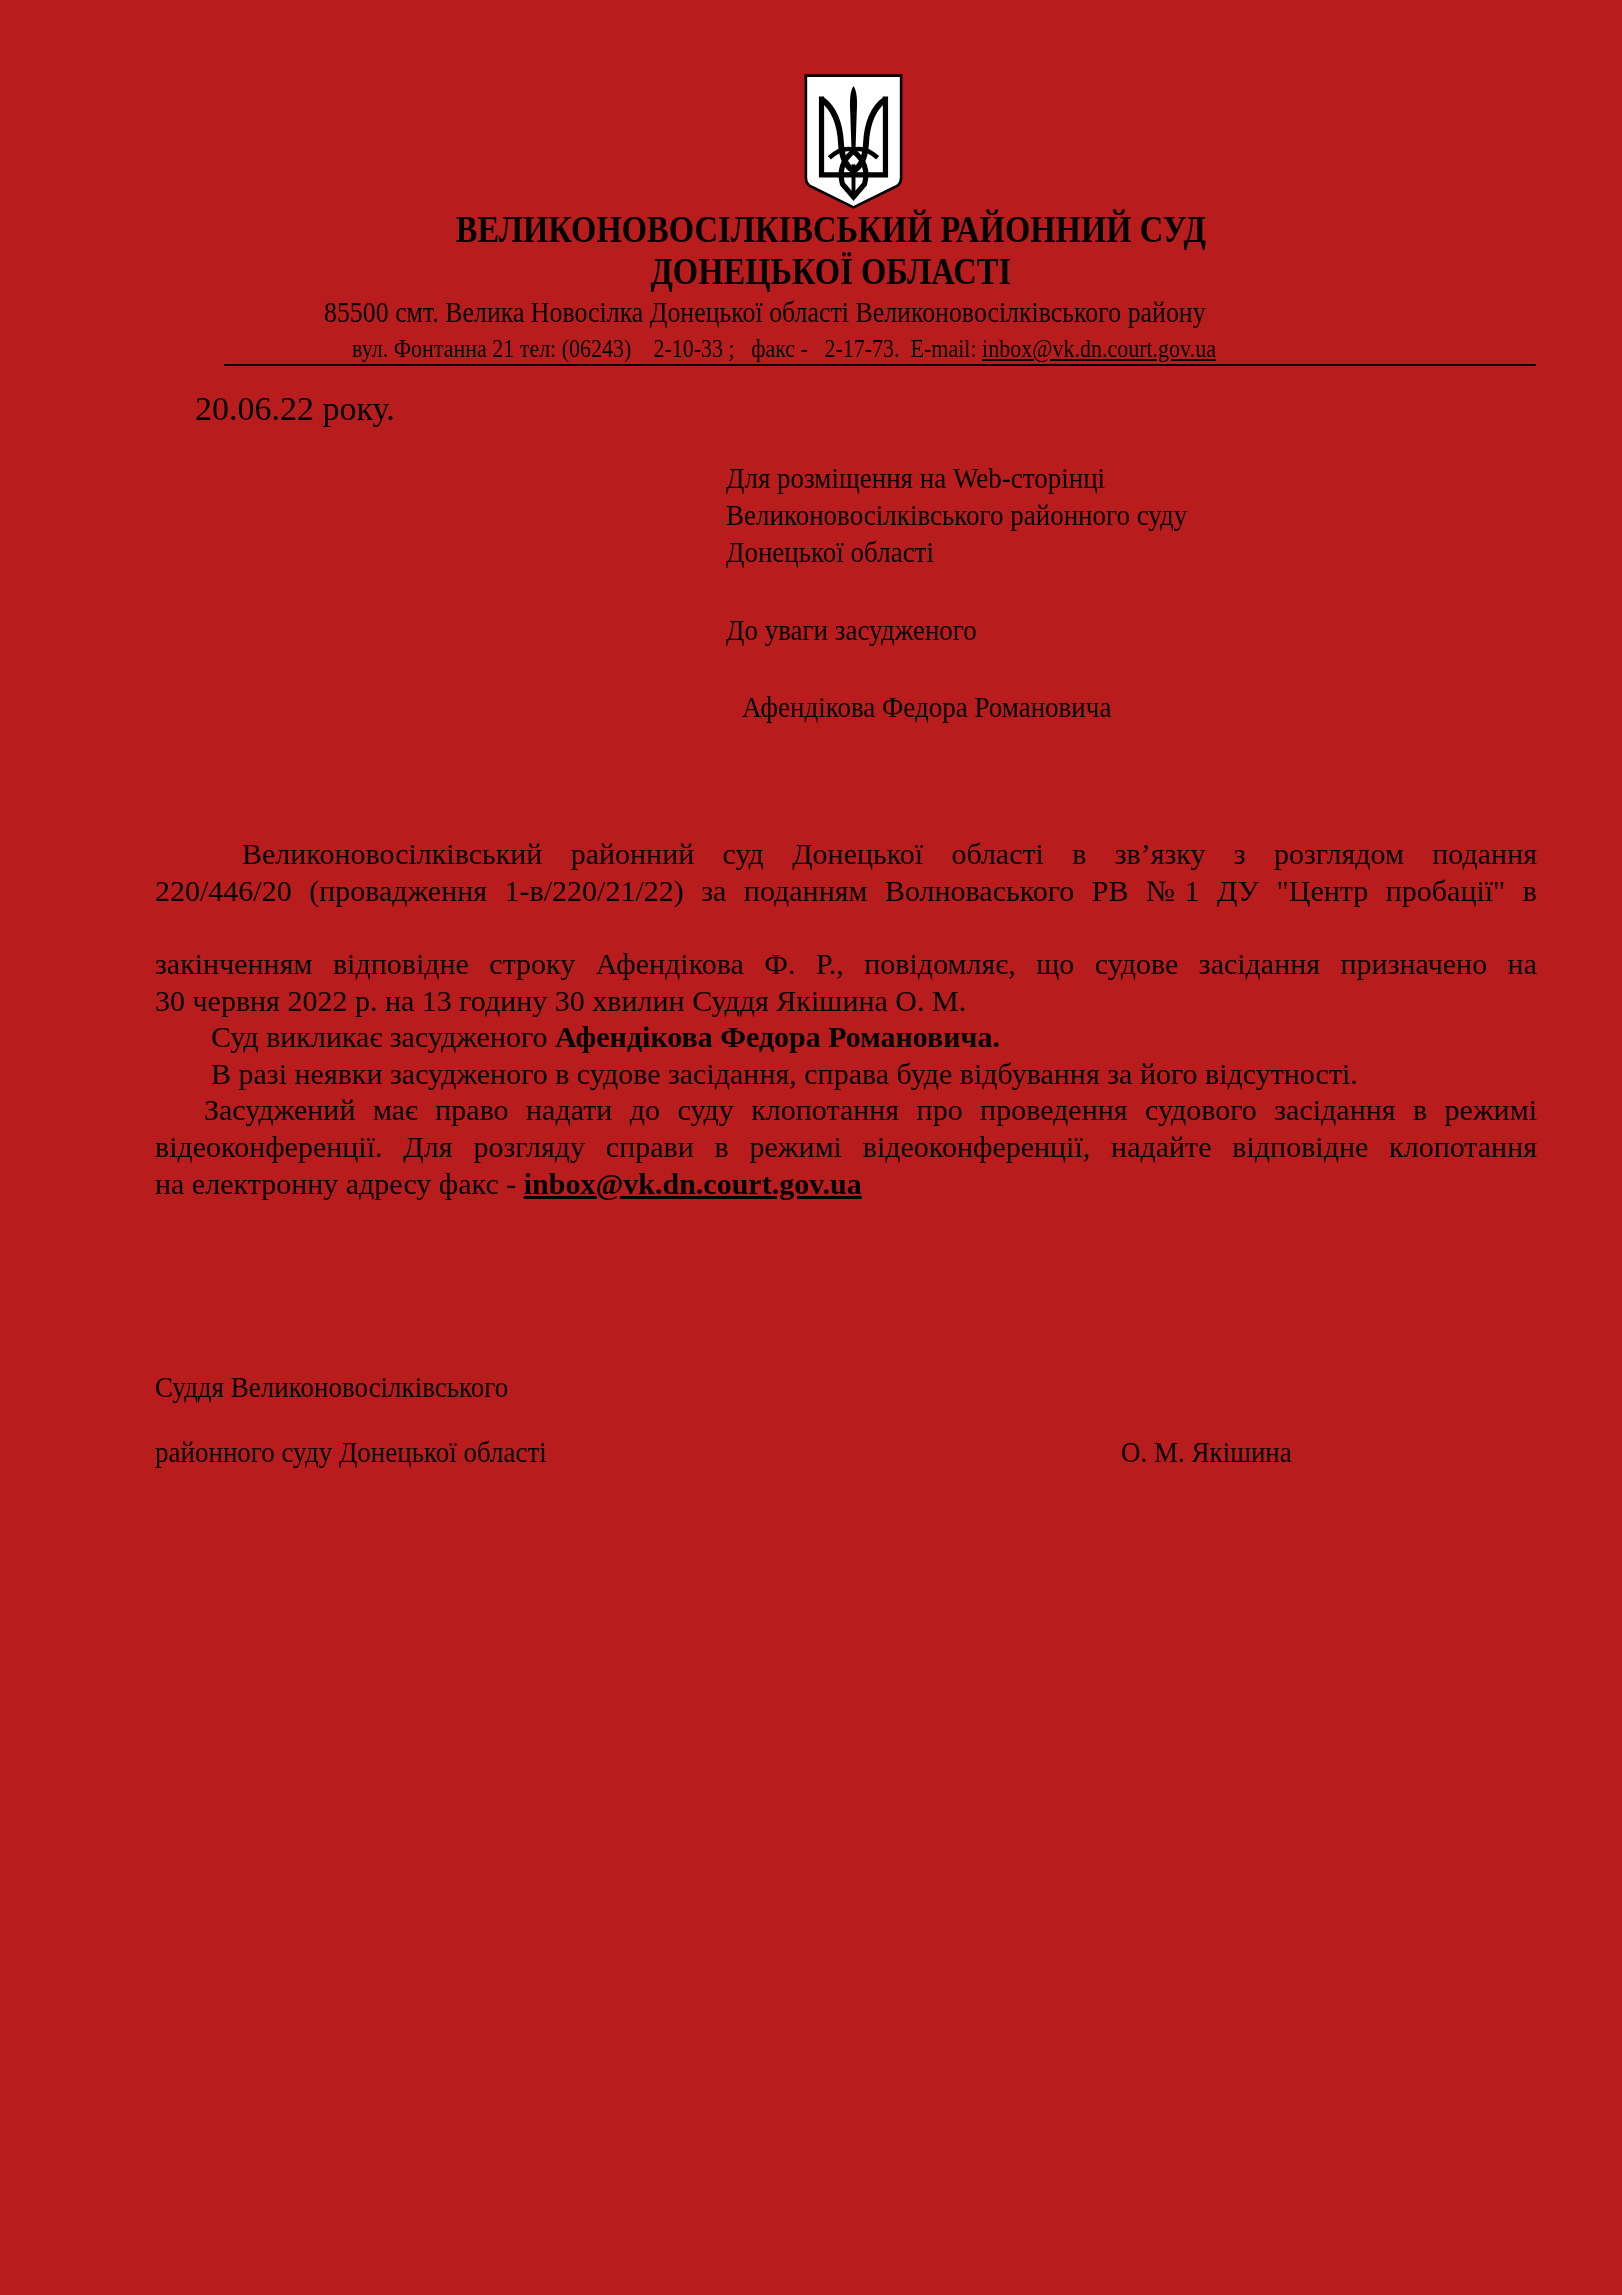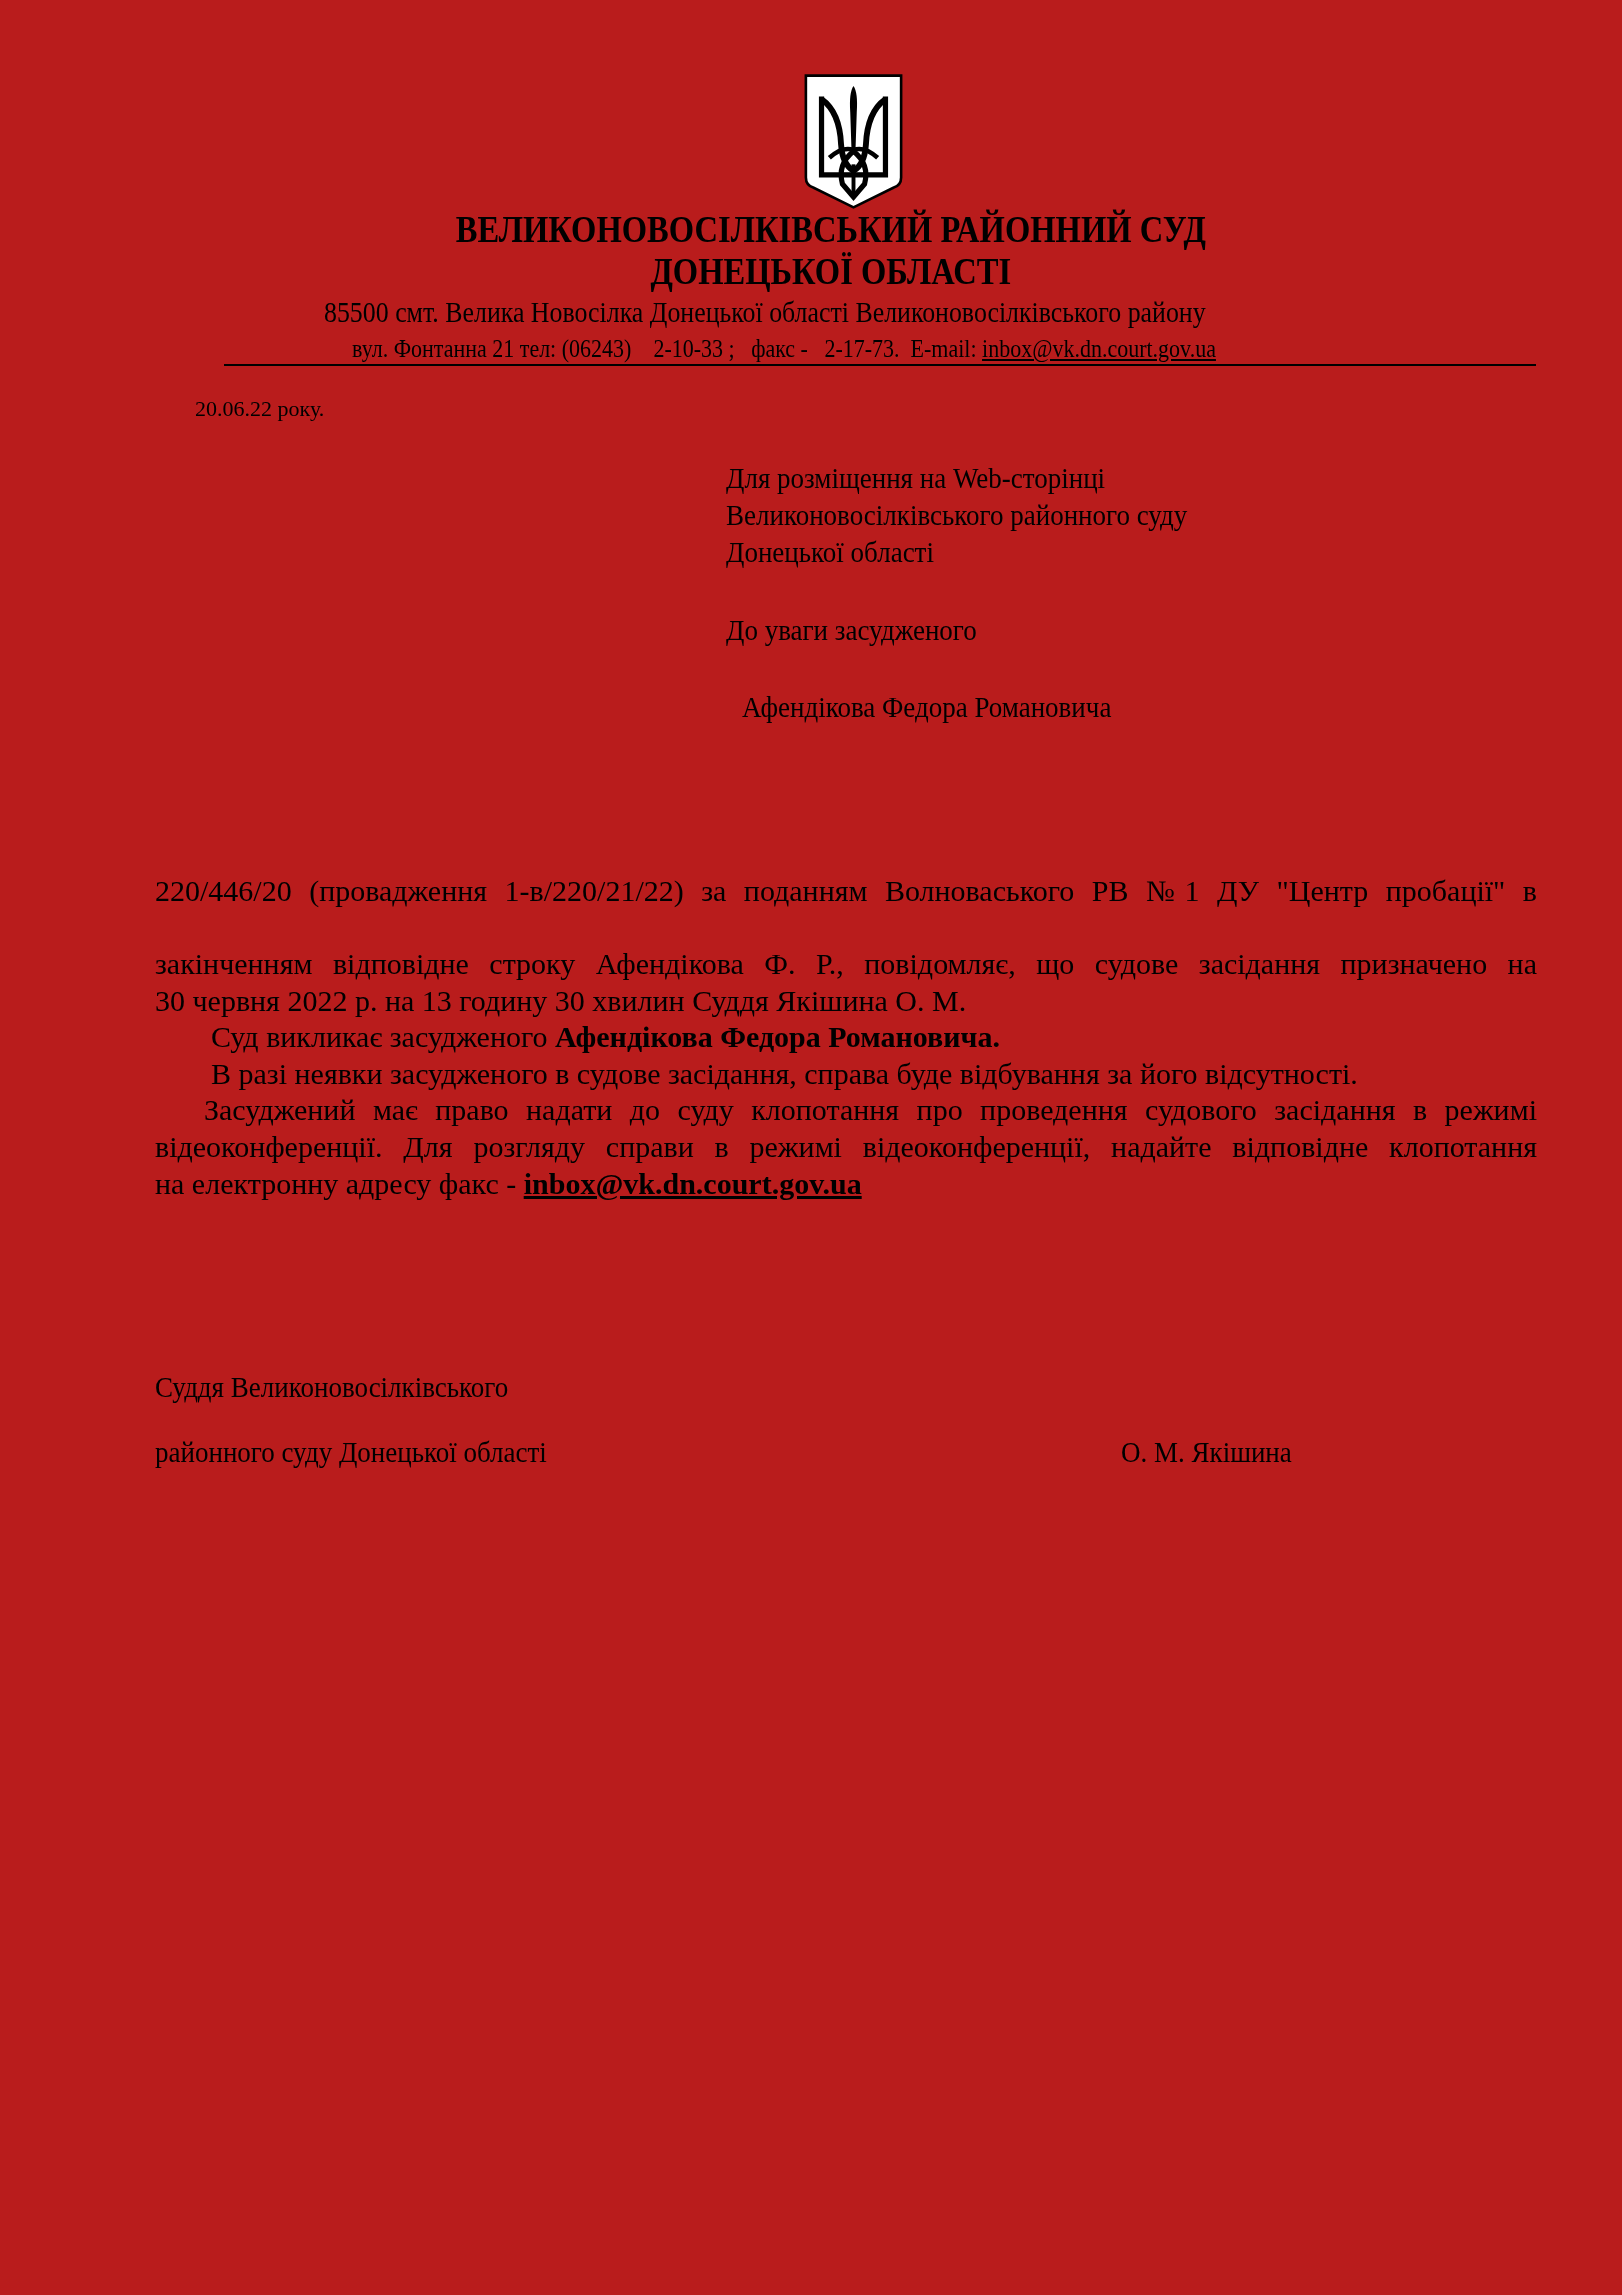--- a/index.html
+++ b/index.html
@@ -54,21 +54,21 @@
   .header-rule {
     position: absolute;
     left: 224px; top: 364px;
     width: 1312px; height: 2px;
     background: #000;
   }
 
   .date {
     position: absolute;
     left: 195px; top: 390px;
-    font-size: 22px; line-height: 37px;
+    font-size: 34px; line-height: 37px;
     white-space: nowrap;
   }
 
   .recipient {
     position: absolute;
     left: 726px;
     font-size: 30px; line-height: 37px;
     white-space: nowrap;
     transform: scaleX(0.9);
     transform-origin: 0 0;
@@ -130,20 +130,21 @@
   <div class="header-rule"></div>
 
   <div class="date">20.06.22 року.</div>
 
   <div class="recipient" style="top:459px;">Для розміщення на Web-сторінці</div>
   <div class="recipient" style="top:496px;">Великоновосілківського районного суду</div>
   <div class="recipient" style="top:533px;">Донецької області</div>
   <div class="recipient" style="top:611px;">До уваги засудженого</div>
   <div class="recipient" style="top:688px; left:742px;">Афендікова Федора Романовича</div>
 
+  <div class="body-line justify" style="top:835px; left:242px; width:1295px;">Великоновосілківський районний суд Донецької області в зв’язку з розглядом подання</div>
   <div class="body-line justify" style="top:872px;">220/446/20 (провадження 1-в/220/21/22) за поданням Волноваського РВ №1 ДУ "Центр пробації" в</div>
   <div class="body-line justify" style="top:945px;">закінченням відповідне строку Афендікова Ф. Р., повідомляє, що судове засідання призначено на</div>
   <div class="body-line" style="top:982px;">30 червня 2022 р. на 13 годину 30 хвилин Суддя Якішина О. М.</div>
 
   <div class="body-line" style="top:1018px; left:211px;">
     <span style="white-space:pre;">Суд викликає засудженого </span><span class="bold">Афендікова Федора Романовича.</span>
   </div>
 
   <div class="body-line" style="top:1055px; left:211px;">В разі неявки засудженого в судове засідання, справа буде відбування за його відсутності.</div>
 

